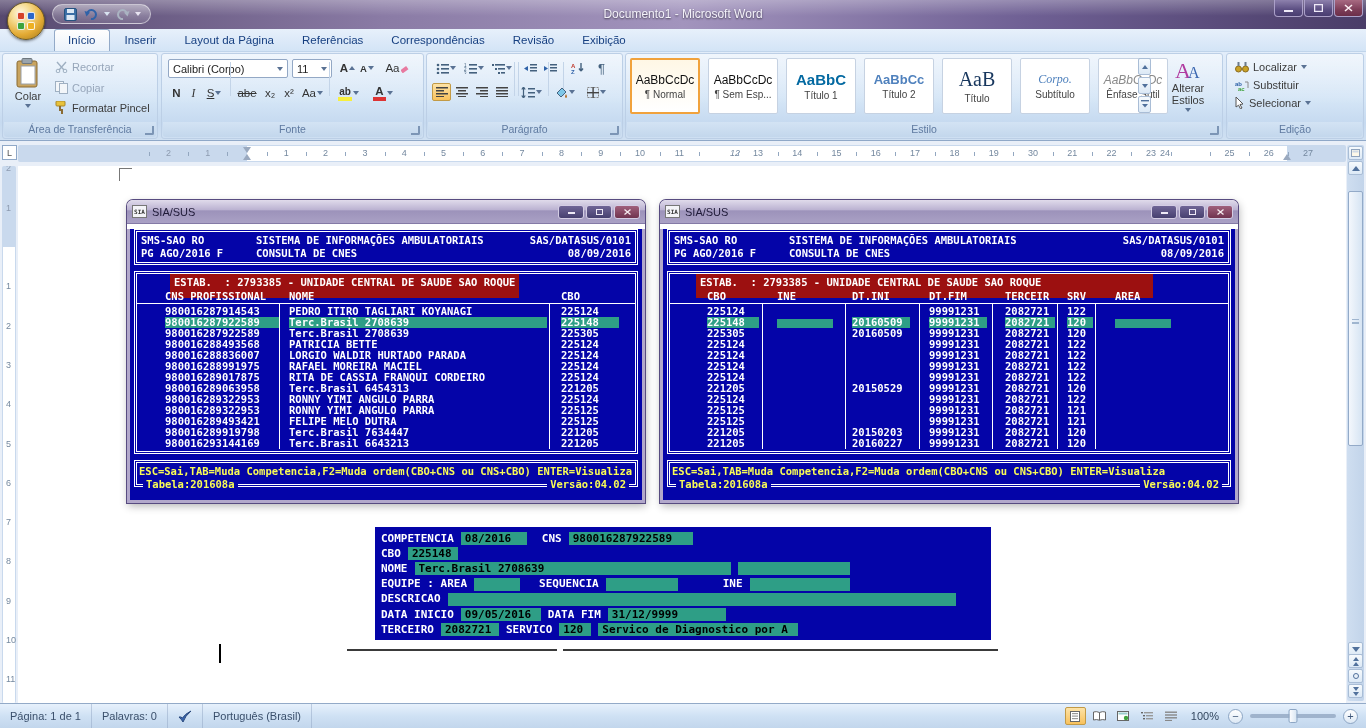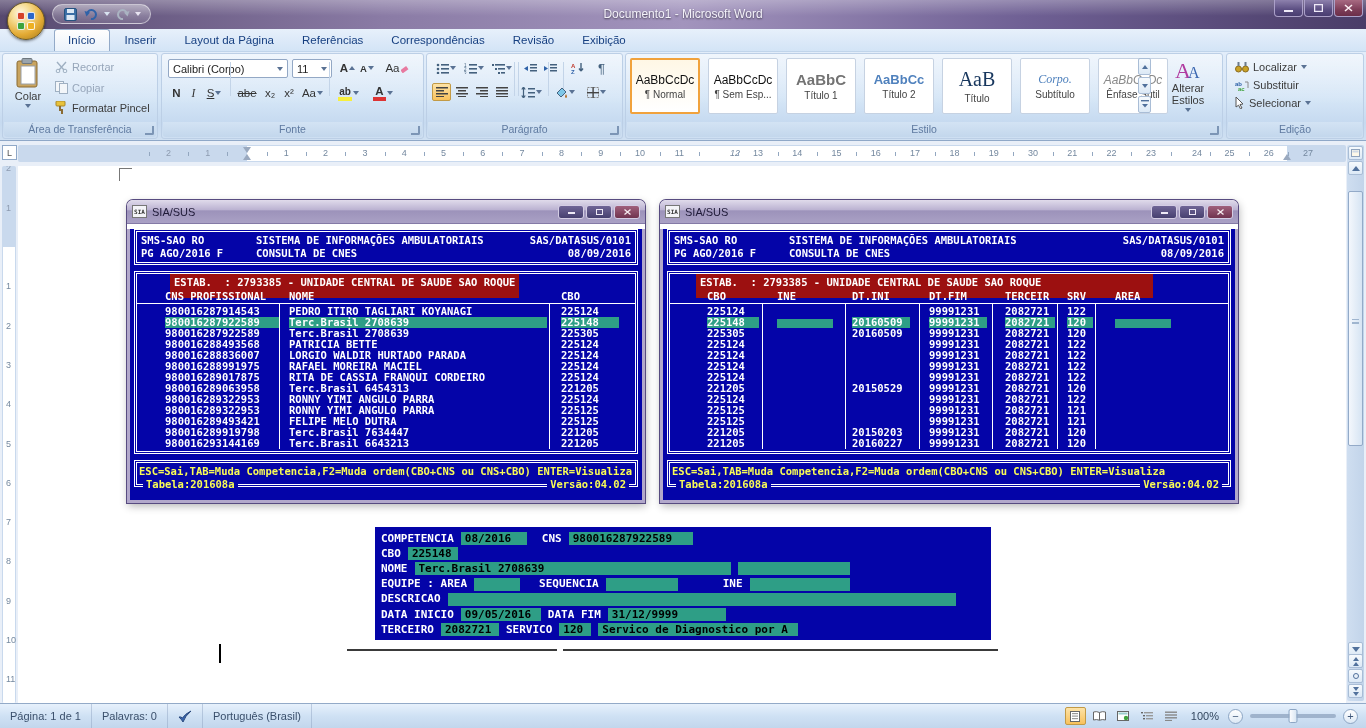--- a/index.html
+++ b/index.html
@@ -46,21 +46,21 @@
  display:flex;align-items:center;padding:0 4px;color:#222;gap:4px}
 .combo .car{margin-left:auto}
 .tbtn{position:absolute;height:18px;display:flex;align-items:center;justify-content:center;gap:1px;border-radius:2px;
  font-size:11.5px;color:#333}
 .tbtn.active{background:linear-gradient(180deg,#fde3a7,#f8c15c);border:1px solid #c29a46}
 .vsep{position:absolute;top:8px;width:1px;height:34px;background:#c3d4e8}
 .scard{width:70px;height:56px;background:#fff;border:1px solid #c6d2e2;border-radius:2px;display:flex;flex-direction:column;
  align-items:center;justify-content:center;gap:2px;flex:none}
 .scard.sel{border:2px solid #f1a23c;background:linear-gradient(180deg,#fff7e5,#fff)}
 .ssample{font-size:12px;color:#111;white-space:nowrap}
-.v2{font-weight:bold;color:#737373;font-size:15px}.v3{font-weight:bold;color:#4f81bd;font-size:13px}
+.v2{font-weight:bold;color:#0369a1;font-size:15px}.v3{font-weight:bold;color:#4f81bd;font-size:13px}
 .v4{font-family:"Liberation Serif",serif;font-size:20px;color:#17365d}
 .v5{font-family:"Liberation Serif",serif;font-style:italic;color:#4f81bd}
 .v6{font-style:italic;color:#8a8a8a}
 .sname{font-size:10px;color:#444;white-space:nowrap}
 .sarr{width:13px;height:17px;border:1px solid #a9bdd6;border-radius:2px;background:linear-gradient(#f6fafd,#dce9f6);
  display:flex;align-items:center;justify-content:center}
 
 #tabsel{position:absolute;left:2px;top:145px;width:15px;height:15px;background:#fff;border:1px solid #8fa8c8;
  font-size:9px;color:#555;display:flex;align-items:center;justify-content:center}
 #hruler{position:absolute;left:18px;top:145px;width:1328px;height:17px;background:#c9d9ed;border-radius:2px;overflow:hidden}
@@ -536,21 +536,21 @@
     <span class="rnum" style="left: 779.2px;">14</span>
     <span class="rnum" style="left: 818.5px;">15</span>
     <span class="rnum" style="left: 857.8px;">16</span>
     <span class="rnum" style="left: 897.1px;">17</span>
     <span class="rnum" style="left: 936.4px;">18</span>
     <span class="rnum" style="left: 975.7px;">19</span>
     <span class="rnum" style="left: 1015px;">30</span>
     <span class="rnum" style="left: 1054.3px;">21</span>
     <span class="rnum" style="left: 1093.6px;">22</span>
     <span class="rnum" style="left: 1132.9px;">23</span>
-    <span class="rnum" style="left: 1179px;">24</span>
+    <span class="rnum" style="left: 1147px;">24</span>
     <span class="rnum" style="left: 1211.5px;">25</span>
     <span class="rnum" style="left: 1250.8px;">26</span>
     <span class="rnum" style="left: 1290.1px;">27</span>
     <span class="rnum" style="left: 150.4px; color: rgb(141, 155, 176);">2</span>
     <span class="rnum" style="left: 189.7px; color: rgb(141, 155, 176);">1</span>
     <span class="rtick" style="left: 130.75px;"></span>
     <span class="rtick" style="left: 170.05px;"></span>
     <span class="rtick" style="left: 209.35px;"></span>
     <span class="rtick" style="left: 248.65px;"></span>
     <span class="rtick" style="left: 287.95px;"></span>

